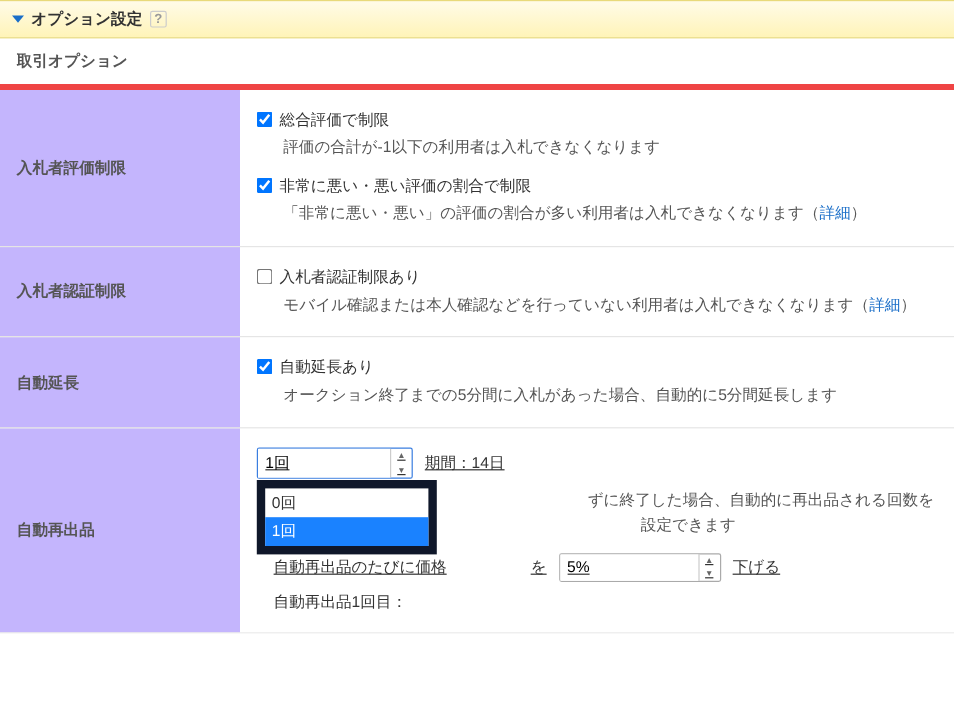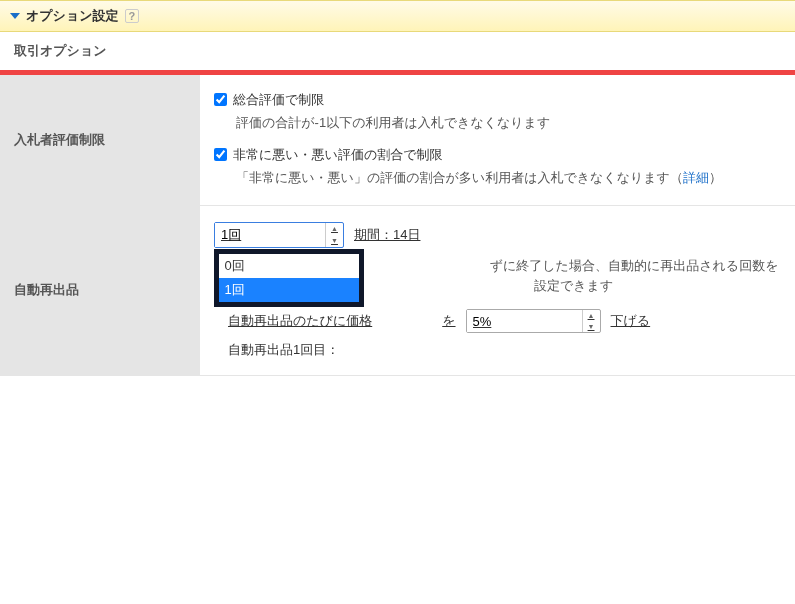--- a/index.html
+++ b/index.html
@@ -45,21 +45,21 @@
       width: 100%;
       border-collapse: collapse;
     }
     table.opts td {
       border-bottom: 1px solid #e5e5e5;
       padding: 16px 14px;
       vertical-align: middle;
     }
     table.opts td.label {
       width: 200px;
-      background: #e5e5e5;
+      background: #c4b5fd;
       font-weight: bold;
       color: #555;
     }
     .line {
       display: flex;
       align-items: flex-start;
       gap: 6px;
       margin-bottom: 4px;
     }
     .line input[type=checkbox] { margin-top: 2px; }
@@ -95,21 +95,21 @@
     }
     .stepper .btns span {
       flex: 1; display: flex; align-items: center; justify-content: center;
       font-size: 7px; color: #666; cursor: pointer;
     }
     .dropdown {
       position: absolute;
       top: 26px; left: -1.5px;
       width: 150px;
       background: #fff;
-      border: 5px solid #0f172a;
+      border: 7px solid #0f172a;
       z-index: 10;
     }
     .dropdown .opt {
       padding: 3px 6px;
       font-size: 13px;
     }
     .dropdown .opt.selected {
       background: #1a82ff;
       color: #fff;
     }
@@ -159,21 +159,43 @@
       <div class="line">
         <input type="checkbox" checked="" style="">
         <span>非常に悪い・悪い評価の割合で制限</span>
       </div>
       <div class="desc">
         <span>「非常に悪い・悪い」の評価の割合が多い利用者は入札できなくなります（</span><a class="link" href="#">詳細</a><span>）</span>
       </div>
     </td>
   </tr>
 
-
+  <tr>
+    <td class="label">入札者認証制限</td>
+    <td>
+      <div class="line">
+        <input type="checkbox" style="">
+        <span>入札者認証制限あり</span>
+      </div>
+      <div class="desc">
+        <span>モバイル確認または本人確認などを行っていない利用者は入札できなくなります（</span><a class="link" href="#">詳細</a><span>）</span>
+      </div>
+    </td>
+  </tr>
+
+  <tr>
+    <td class="label">自動延長</td>
+    <td>
+      <div class="line">
+        <input type="checkbox" checked="" style="">
+        <span>自動延長あり</span>
+      </div>
+      <div class="desc">オークション終了までの5分間に入札があった場合、自動的に5分間延長します</div>
+    </td>
+  </tr>
 
 
   <tr>
     <td class="label">自動再出品</td>
     <td>
       <div class="row-flex">
         <div class="stepper">
           <input type="text" value="1回" style="">
           <div class="btns">
             <span>▲</span>

